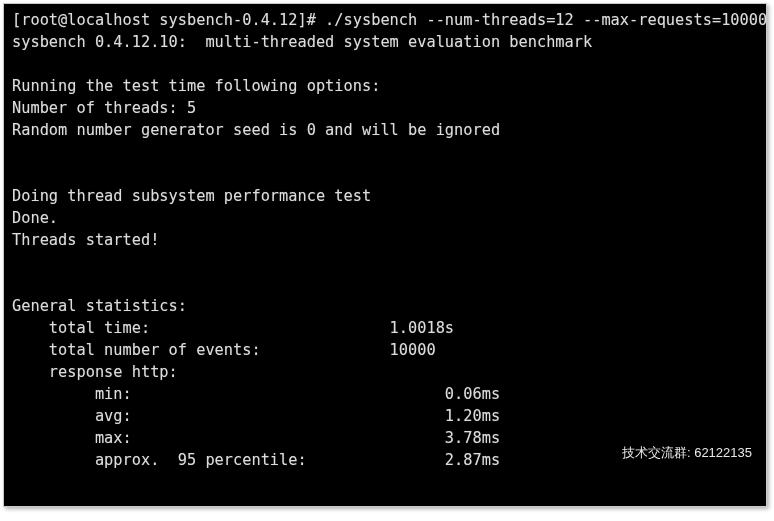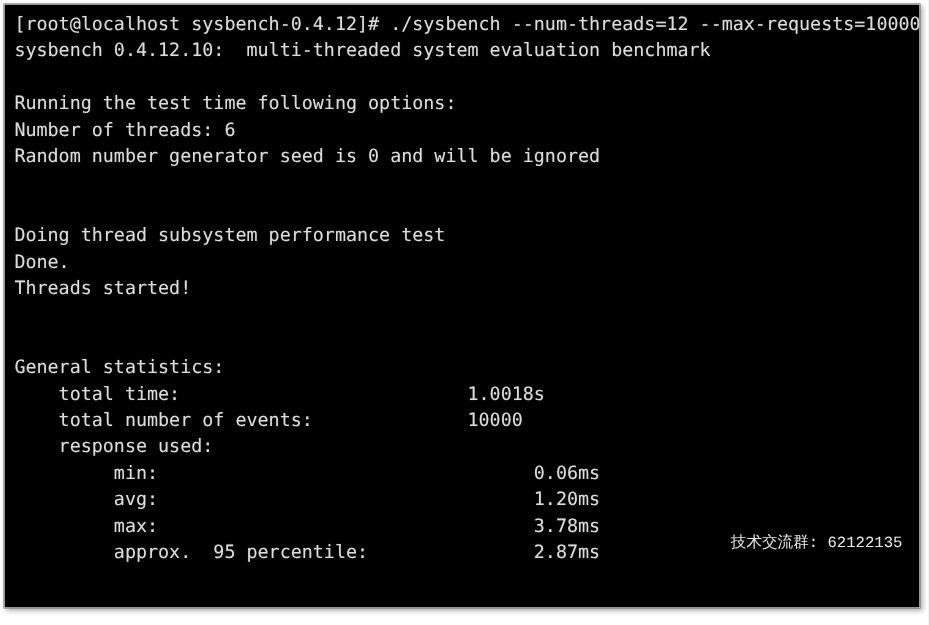--- a/index.html
+++ b/index.html
@@ -69,51 +69,51 @@
     font-family: "DejaVu Serif", "Liberation Serif", serif;
     font-size: 19px;
     line-height: 24px;
     color: #efefef;
     white-space: nowrap;
     text-shadow: 0 0 2px rgba(0,0,0,0.9);
   }
   #watermark .wm-qq {
     display: block;
     margin-top: 2px;
-    font-family: Liberation Mono, monospace;
+    font-family: Liberation Sans, sans-serif;
     font-size: 13px;
     line-height: 17px;
     color: #e8e8e8;
     white-space: nowrap;
     text-shadow: 0 0 2px rgba(0,0,0,0.9);
   }
 </style>
 </head>
 <body>
 
 <div id="terminal-window">
   <div id="terminal-screen">
 
     <span class="term-line">[root@localhost sysbench-0.4.12]# ./sysbench --num-threads=12 --max-requests=10000 -</span>
     <span class="term-line">sysbench 0.4.12.10:  multi-threaded system evaluation benchmark</span>
     <span class="term-line blank"></span>
     <span class="term-line">Running the test time following options:</span>
-    <span class="term-line">Number of threads: 6</span>
+    <span class="term-line">Number of threads: 5</span>
     <span class="term-line">Random number generator seed is 0 and will be ignored</span>
     <span class="term-line blank"></span>
     <span class="term-line blank"></span>
     <span class="term-line">Doing thread subsystem performance test</span>
     <span class="term-line">Done.</span>
     <span class="term-line">Threads started!</span>
     <span class="term-line blank"></span>
     <span class="term-line blank"></span>
     <span class="term-line">General statistics:</span>
     <span class="term-line">    total time:                          1.0018s</span>
     <span class="term-line">    total number of events:              10000</span>
-    <span class="term-line">    response used:</span>
+    <span class="term-line">    response http:</span>
     <span class="term-line">         min:                                  0.06ms</span>
     <span class="term-line">         avg:                                  1.20ms</span>
     <span class="term-line">         max:                                  3.78ms</span>
     <span class="term-line">         approx.  95 percentile:               2.87ms</span>
 
     <div id="watermark">
       <span class="wm-qq">技术交流群: 62122135</span>
     </div>
 
   </div>

